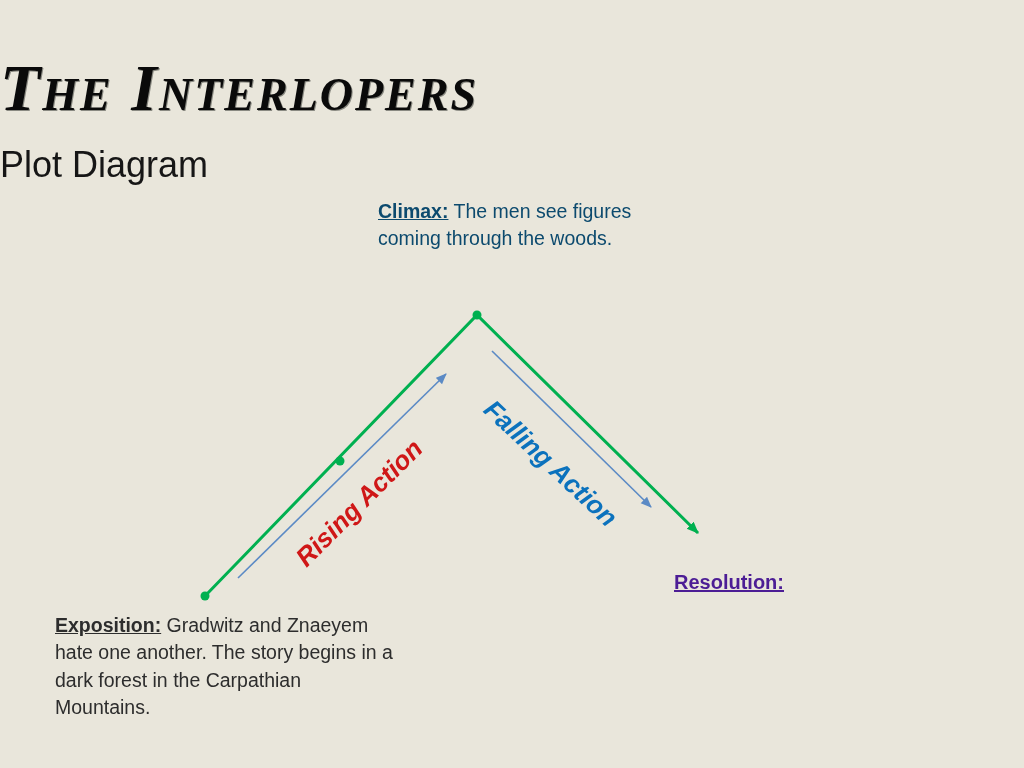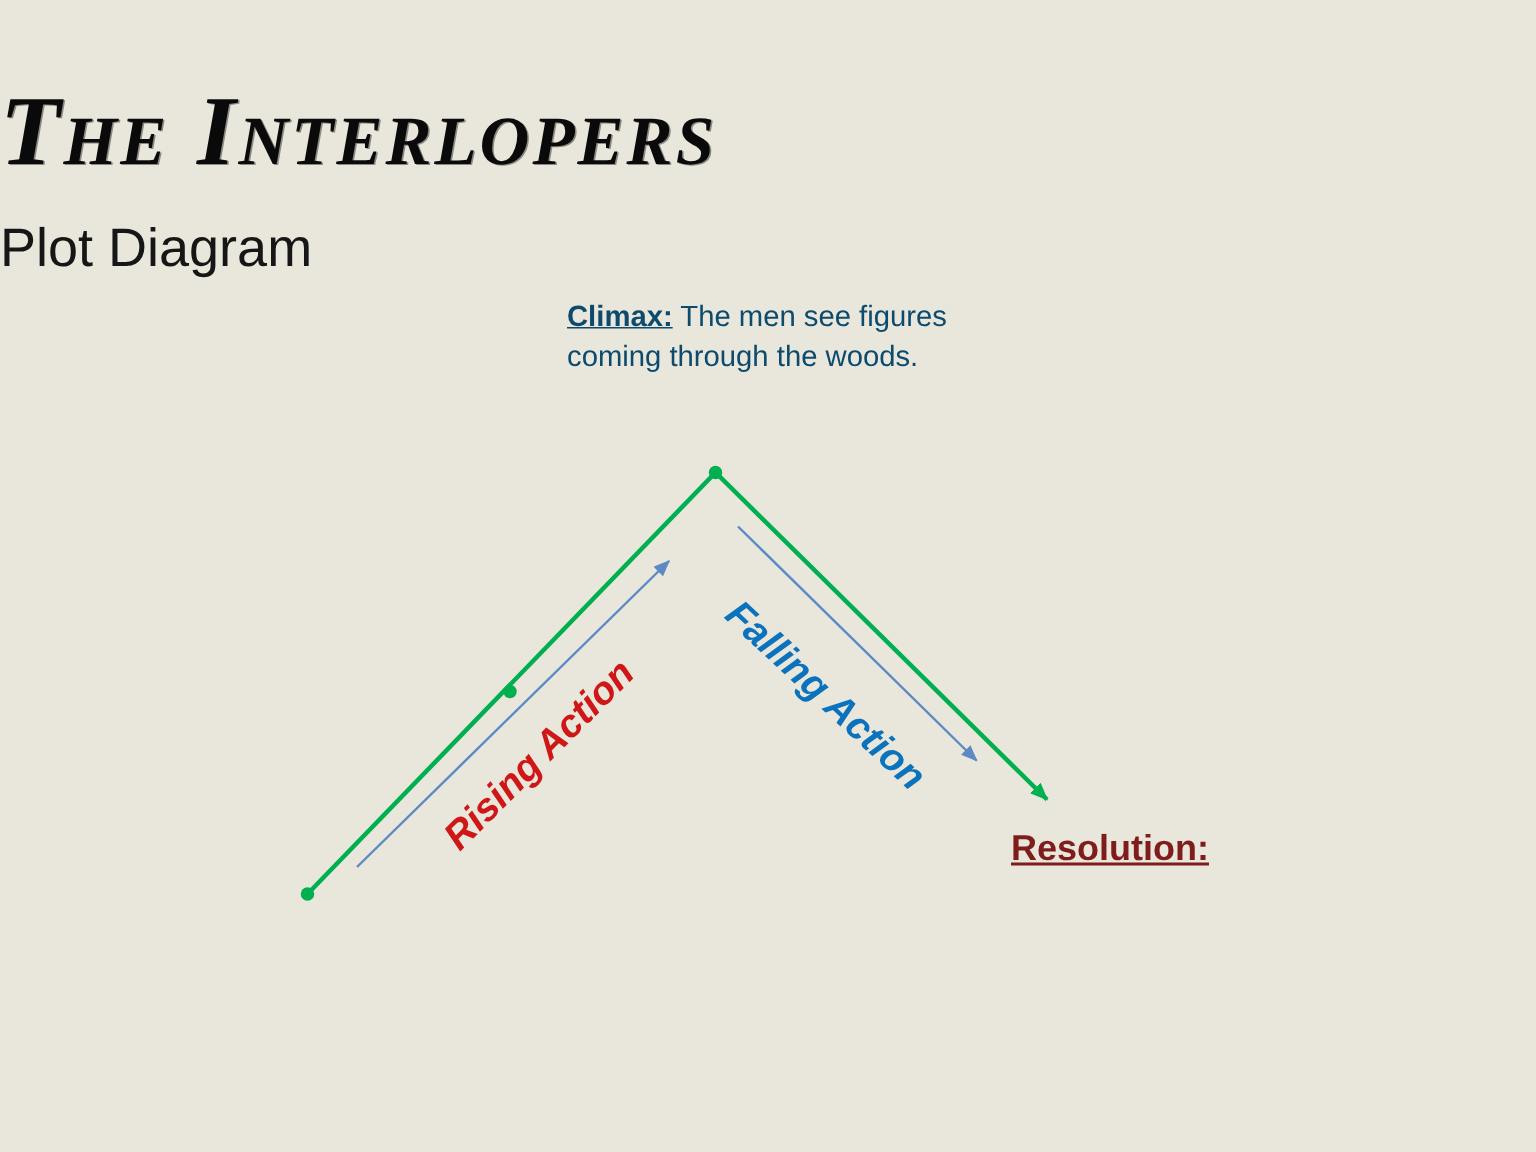--- a/index.html
+++ b/index.html
@@ -28,21 +28,21 @@
   }
   .note {
     position:absolute;
     font-size:19.5px; line-height:1.4;
   }
   .note .lbl { font-weight:bold; text-decoration:underline; }
   .climax       { left:378px; top:198px; width:265px; color:#0c4a6e; }
   .complication { left:95px;  top:304px; width:275px; color:#953735; }
   .conflict     { left:28px;  top:440px; width:300px; color:#8c4a2b; }
   .exposition   { left:55px;  top:612px; width:345px; color:#2d2d2d; }
-  .resolution   { left:674px; top:549px; width:200px; color:#7f1d1d; font-size:24px; }
+  .resolution   { left:674px; top:568px; width:200px; color:#4c1d95; font-size:20px; }
   .diagram { position:absolute; left:0; top:0; }
   .slope-label {
     position:absolute;
     font-style:italic; font-weight:600;
     font-size:26px; white-space:nowrap;
     text-align:center;
   }
   .rising-label  { left:277px; top:490px; width:160px; color:#cf1717; transform:rotate(-45deg); }
   .falling-label { left:463px; top:448px; width:175px; color:#0b72bd; transform:rotate(43deg); }
 </style>
@@ -73,20 +73,23 @@
     <line x1="238" y1="578" x2="446" y2="374" stroke="#5b8ac5" stroke-width="1.6" marker-end="url(#blueArrow)"></line>
     <line x1="492" y1="351" x2="651" y2="507" stroke="#5b8ac5" stroke-width="1.6" marker-end="url(#blueArrow)"></line>
   </svg>
 
   <div class="note climax">
     <span class="lbl">Climax:</span><span>  The men see figures coming through the woods.</span>
   </div>
 
 
 
+  <div class="note exposition">
+    <span class="lbl">Exposition:</span><span> Gradwitz and Znaeyem hate one another.  The story begins in a dark forest in the Carpathian Mountains.</span>
+  </div>
 
   <div class="note resolution">
     <span class="lbl">Resolution:</span>
   </div>
 
   <div class="slope-label rising-label">Rising Action</div>
   <div class="slope-label falling-label">Falling Action</div>
 
 </div>
 

